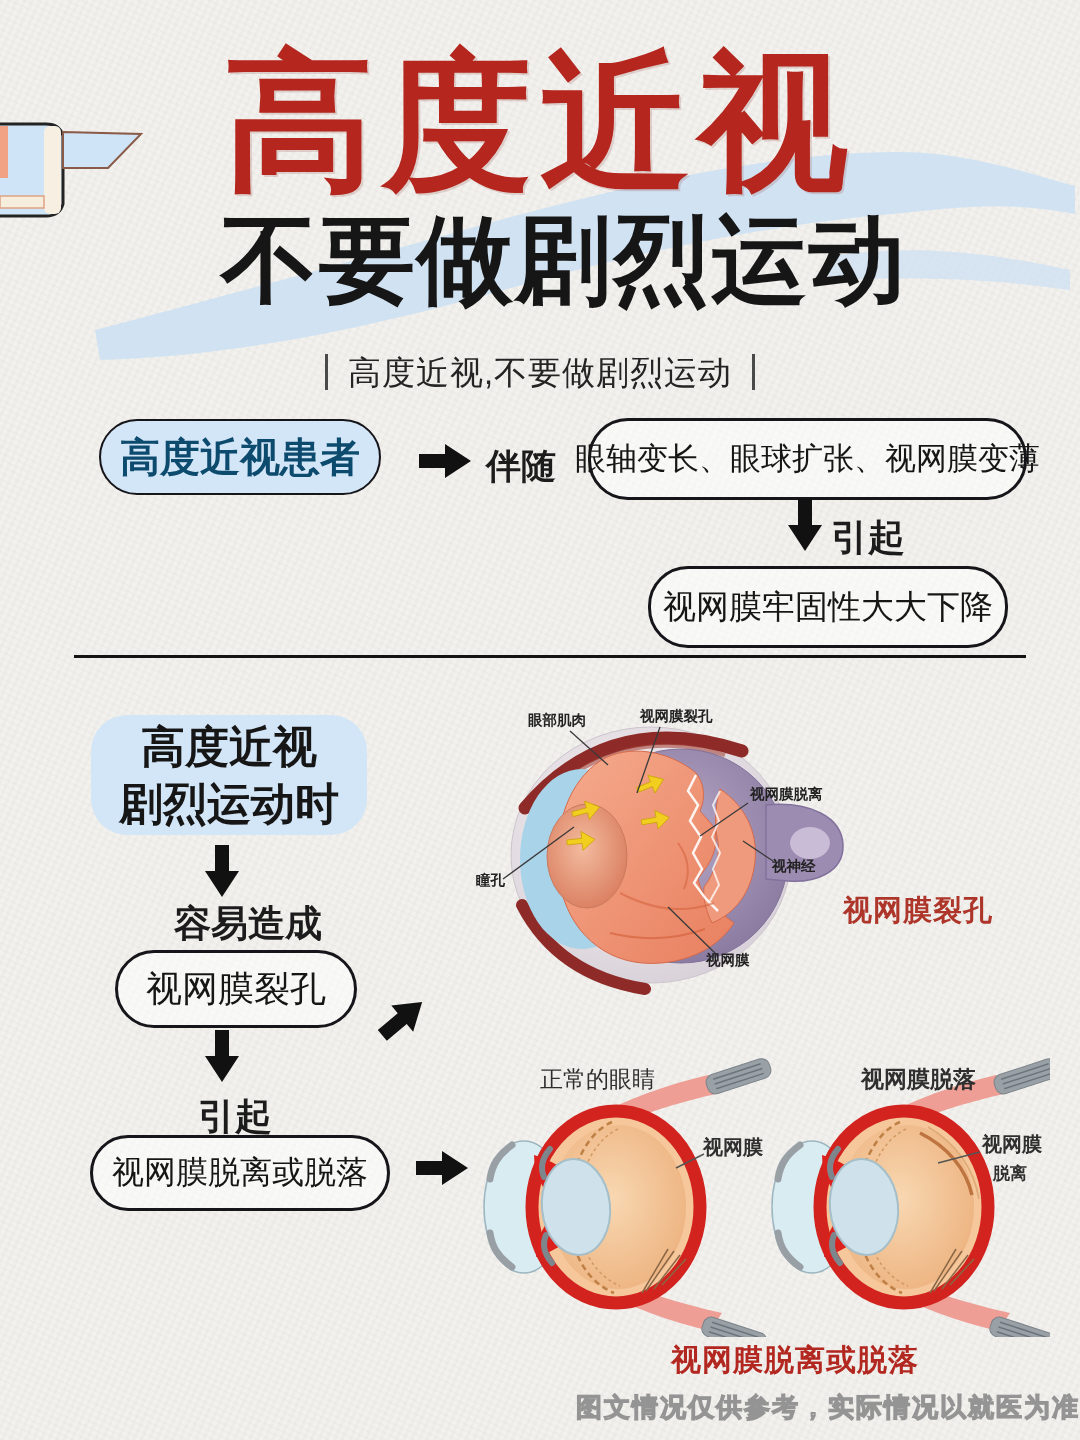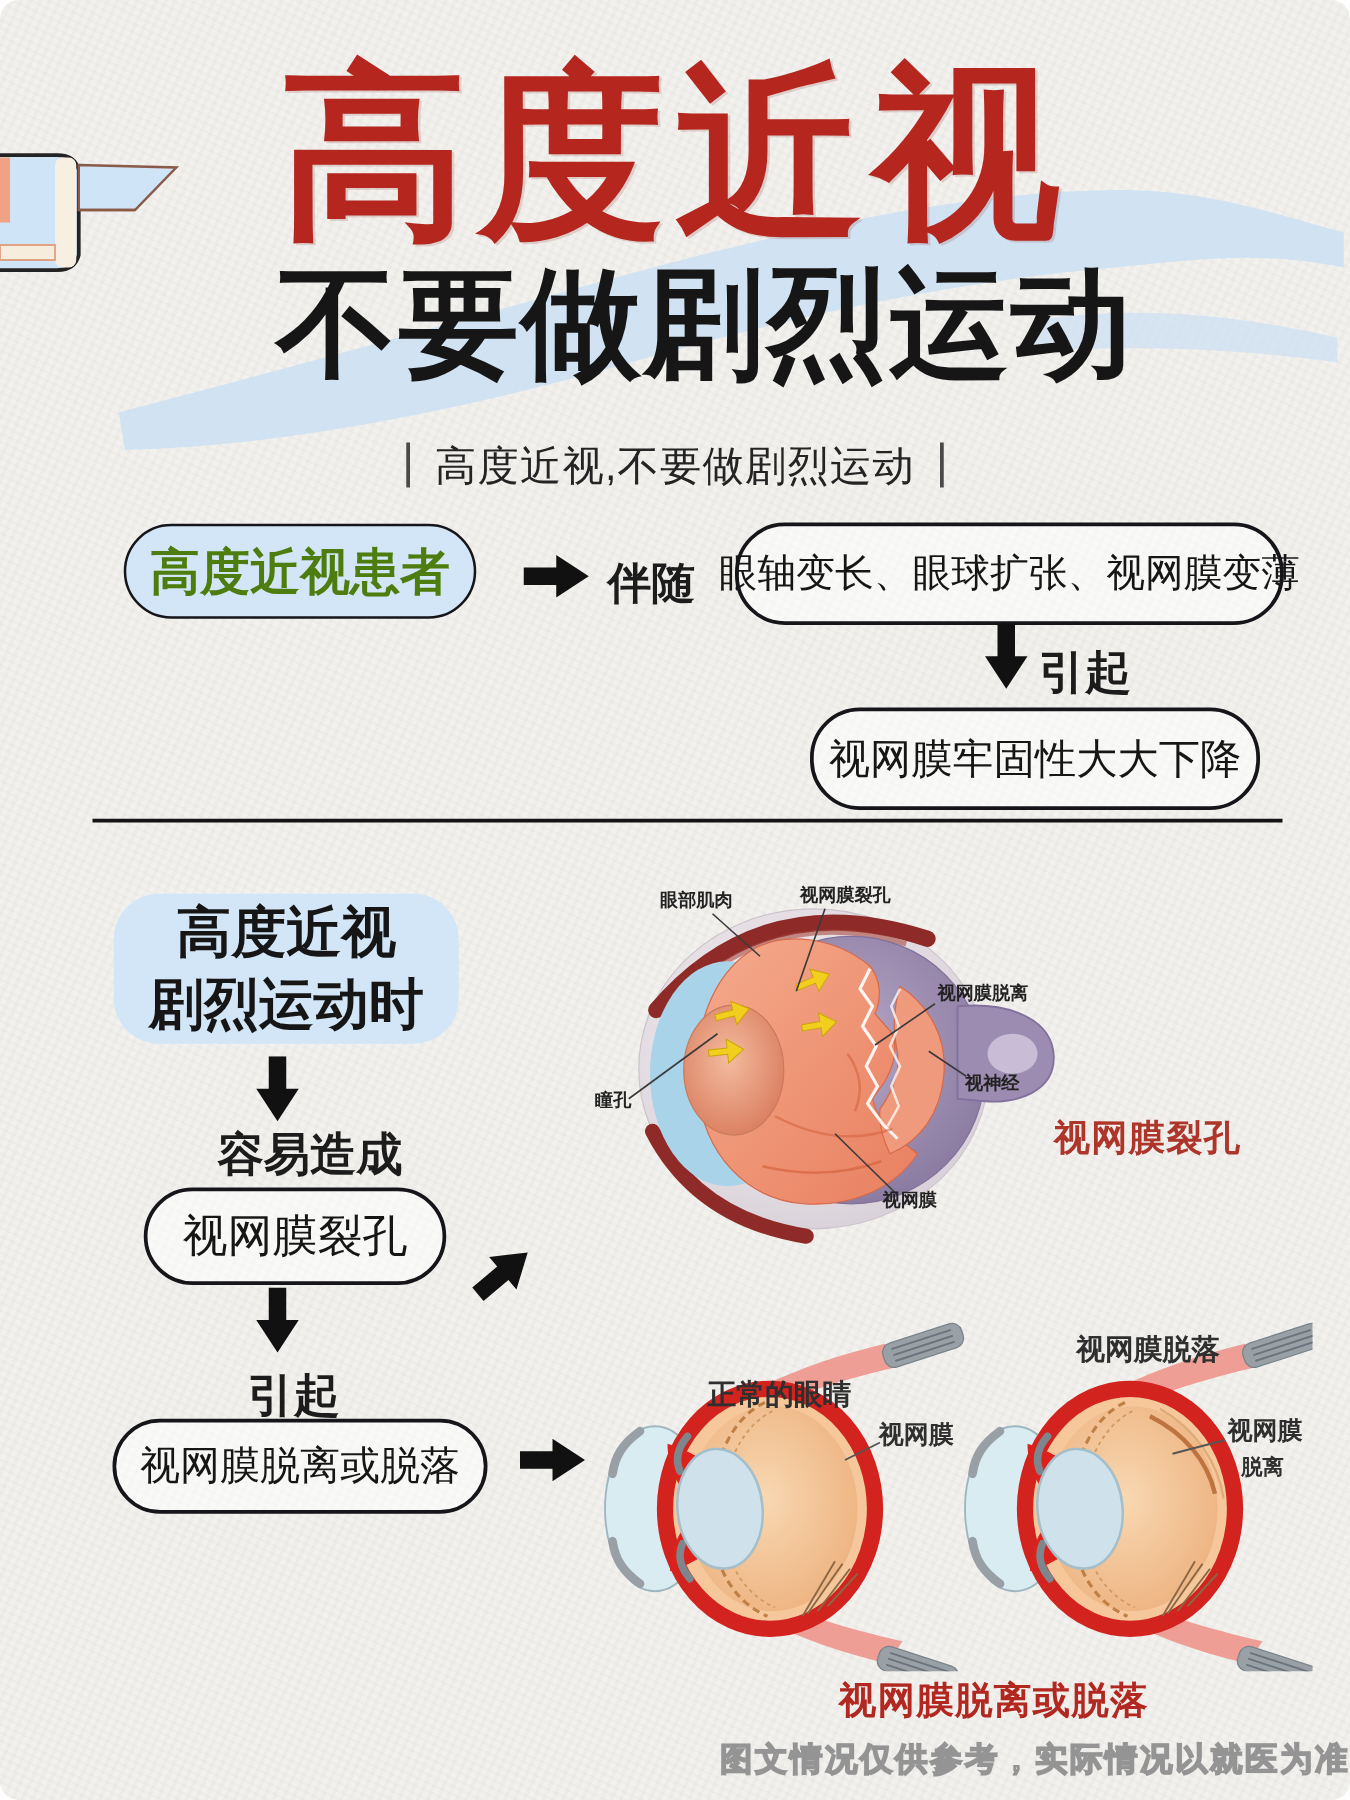--- a/index.html
+++ b/index.html
@@ -3,42 +3,41 @@
 <meta charset="utf-8">
 <style>
   html,body{margin:0;padding:0;}
   body{font-family:"Liberation Sans","DejaVu Sans",sans-serif;}
   .page{
     position:relative;width:1080px;height:1440px;overflow:hidden;
     background:
       repeating-linear-gradient(115deg, rgba(120,120,110,.035) 0 3px, rgba(0,0,0,0) 3px 7px),
       repeating-linear-gradient(25deg, rgba(120,120,110,.03) 0 2px, rgba(0,0,0,0) 2px 6px),
       #f2f1ee;
-    border-radius: 15px;
   }
   .abs{position:absolute;}
   .title-red{
     left:0;right:0;top:44px;text-align:center;
     font-size:150px;line-height:1.05;font-weight:900;color:#b4261e;
     letter-spacing:8px;text-shadow:2px 2px 0 rgba(120,20,15,.15);
   }
   .title-black{
     left:16px;right:0;top:210px;text-align:center;
     font-size:96px;line-height:1.05;font-weight:900;color:#161616;letter-spacing:2px;padding-left:32px;
   }
   .subtitle{
     left:0;right:0;top:303px;text-align:center;
     font-size:33px;font-weight:400;color:#242424;letter-spacing:1px;margin-top:48px;
   }
   .subtitle .bar{display:inline-block;width:3px;height:36px;background:#4a4a4a;
     vertical-align:middle;margin:0 20px 6px 20px;}
   .pill{
     display:flex;align-items:center;justify-content:center;white-space:nowrap;
     background:#d3e6f7;border:2px solid #15151a;border-radius:40px;
-    font-weight:800;color:#4d7c0f;
+    font-weight:800;color:#0c4a6e;
   }
   .obox{
     display:flex;align-items:center;justify-content:center;white-space:nowrap;
     background:rgba(255,255,255,.55);border:3px solid #15151a;border-radius:40px;
     font-weight:400;color:#161616;
   }
   .bluebox{
     display:flex;flex-direction:column;align-items:center;justify-content:center;
     background:#d3e6f7;border-radius:36px;font-weight:800;color:#161616;
     font-size:44px;line-height:1.3;text-align:center;
@@ -283,21 +282,21 @@
           <line x1="26" y1="86" x2="52" y2="42"></line>
       </g>
       <path d="M16,-74 C44,-60 62,-38 68,-12" fill="none" stroke="#bd7440" stroke-width="3.5"></path>
       <path d="M24,-80 C52,-64 70,-38 75,-8" fill="none" stroke="#d9a670" stroke-width="1.8" opacity="0.85"></path>
     </g>
 
     <line x1="234" y1="99" x2="206" y2="113" stroke="#555" stroke-width="1.5"></line>
     <line x1="510" y1="97" x2="468" y2="108" stroke="#555" stroke-width="1.5"></line>
   </svg>
 
-  <div class="abs small-label" style="left:566px;top:1064px;font-size:23px;font-weight:700;margin-top:36px;">正常的眼睛</div>
+  <div class="abs small-label" style="left:540px;top:1064px;font-size:23px;font-weight:400;">正常的眼睛</div>
   <div class="abs small-label" style="left:861px;top:1064px;font-size:23px;font-weight:700;">视网膜脱落</div>
   <div class="abs small-label" style="left:703px;top:1134px;font-size:20px;font-weight:600;">视网膜</div>
   <div class="abs small-label" style="left:982px;top:1131px;font-size:20px;font-weight:600;">视网膜</div>
   <div class="abs small-label" style="left:993px;top:1162px;font-size:17px;font-weight:600;">脱离</div>
 
   <div class="abs cap-red" style="left:671px;top:1340px;font-size:30px;letter-spacing:1px;color:#b2271f;">视网膜脱离或脱落</div>
 
   <div class="abs disclaimer">图文情况仅供参考，实际情况以就医为准</div>
 
 </div>

